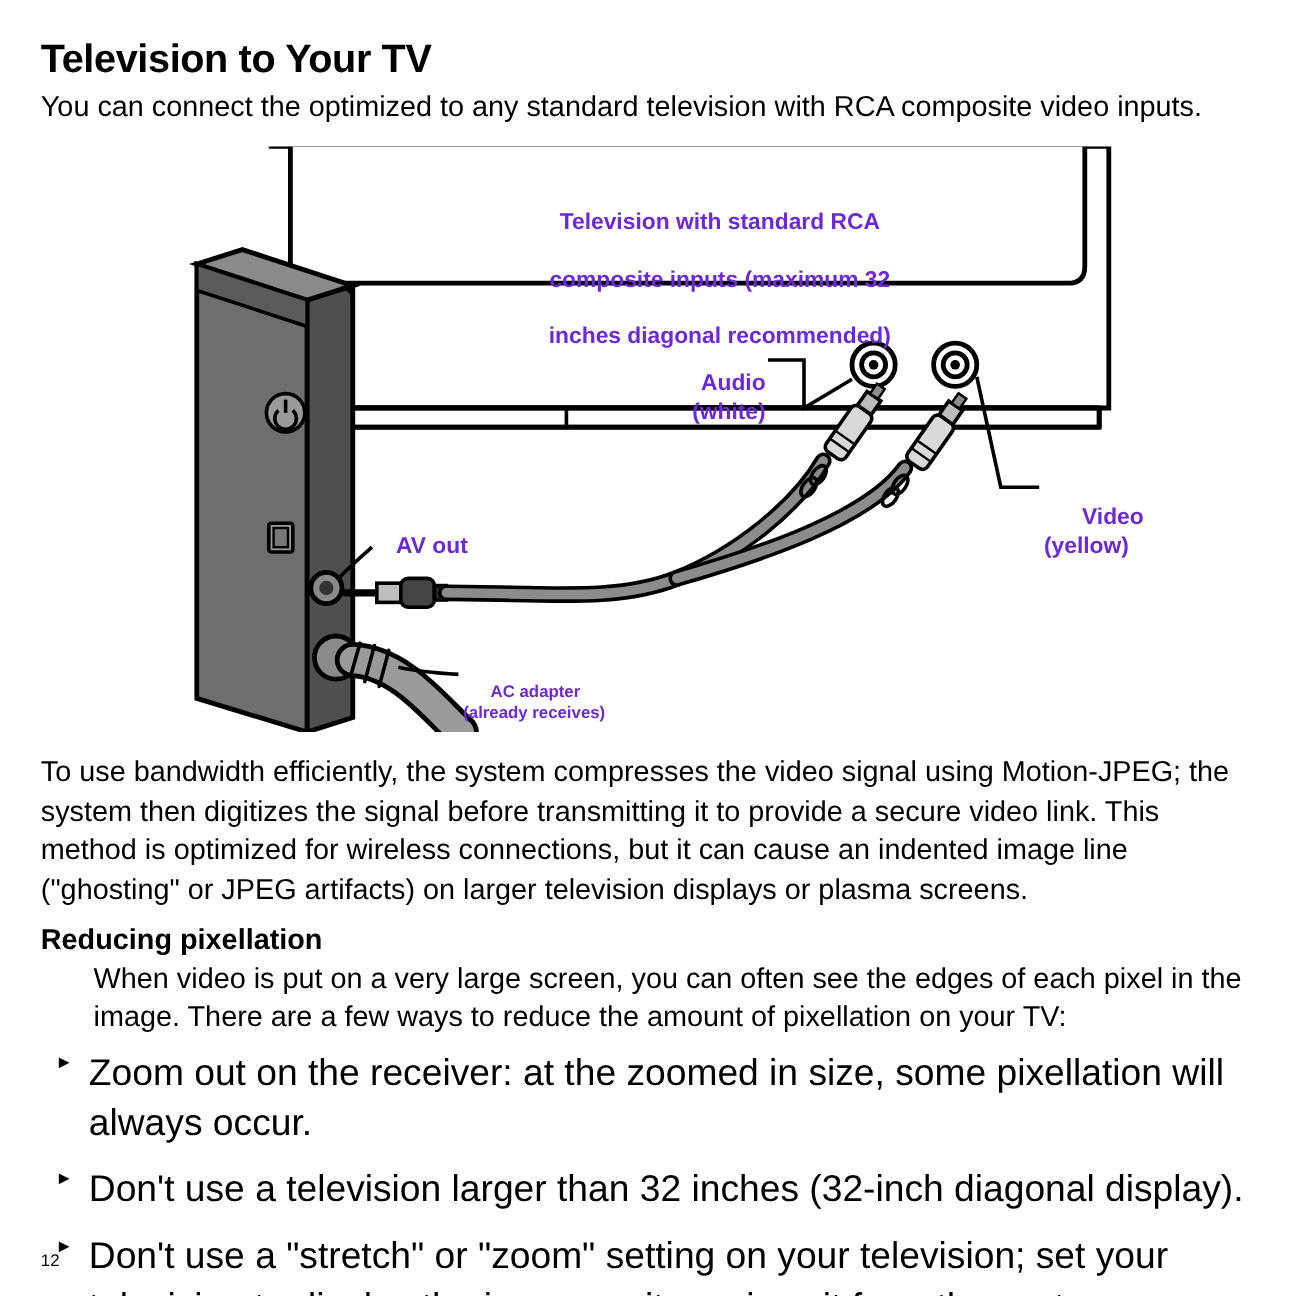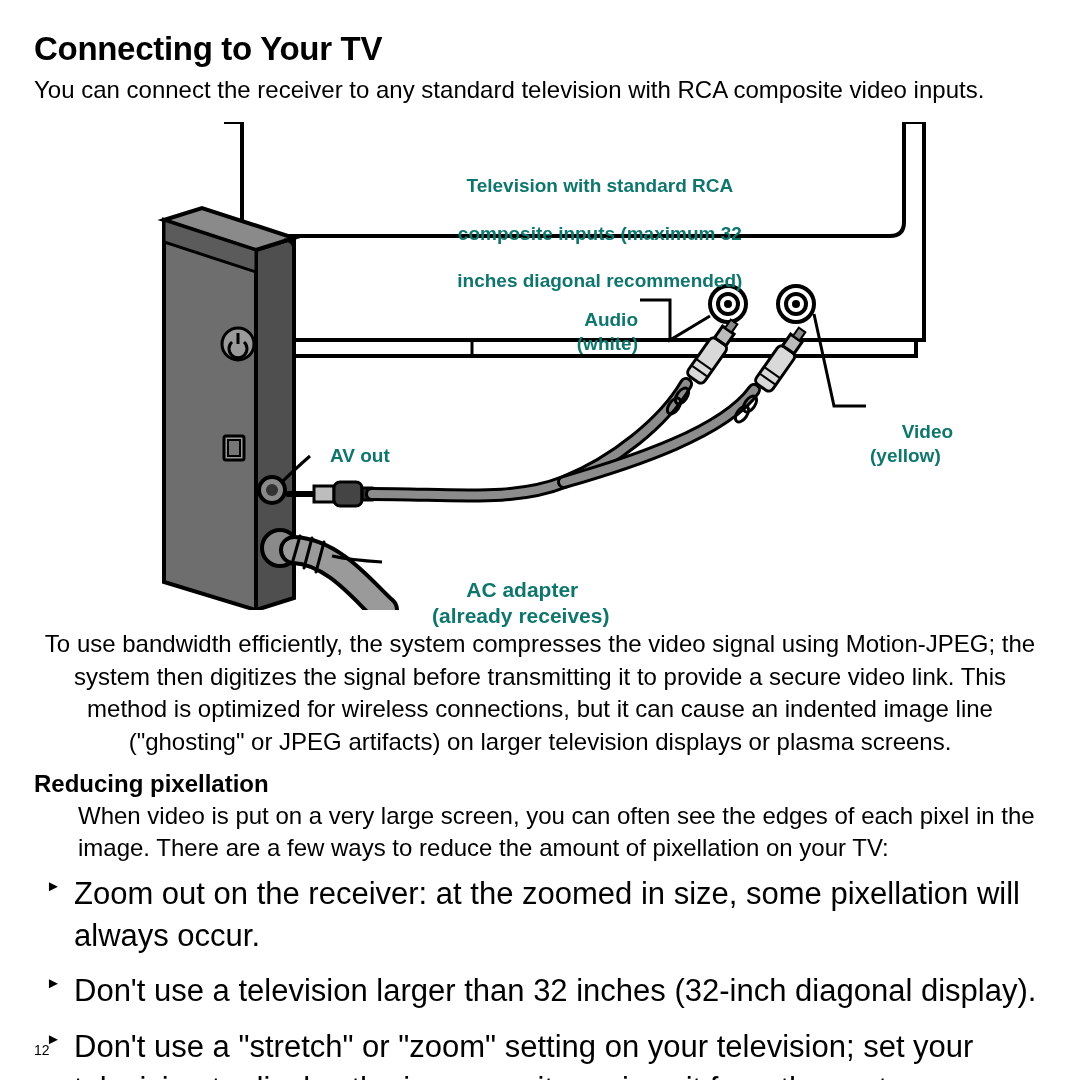--- a/index.html
+++ b/index.html
@@ -26,21 +26,20 @@
   }
   p.body {
     margin: 0 0 16px 0;
     font-size: 24px;
     line-height: 1.35;
   }
   p.body2 {
     margin: 18px 0 12px 0;
     font-size: 24px;
     line-height: 1.35;
-    text-align: center;
   }
   h2.sub {
     margin: 10px 0 2px 0;
     font-size: 24px;
     font-weight: 700;
   }
   ul.arrow {
     list-style: none;
     margin: 6px 0 0 0;
     padding: 0 0 0 8px;
@@ -70,35 +69,35 @@
     height: 488px;
     margin: 0 0 0 100px;
   }
   .figure svg { display: block; }
   .figlabel {
     position: absolute;
     font-family: Arial, "Helvetica Neue", Helvetica, sans-serif;
     font-weight: 700;
     font-size: 19px;
     line-height: 1.25;
-    color: #0f766e;
+    color: #6d28d9;
     white-space: pre;
   }
   .figlabel.center { text-align: center; }
   .figlabel.right  { text-align: right; }
-  .figlabel.small  { font-size: 21px; margin-left: 46px; }
+  .figlabel.small  { font-size: 14px; }
 </style>
 </head>
 <body>
 
 <div class="page">
 
-  <h1 class="section">Connecting to Your TV</h1>
-
-  <p class="body">You can connect the receiver to any standard television with RCA composite video inputs.</p>
+  <h1 class="section">Television to Your TV</h1>
+
+  <p class="body">You can connect the optimized to any standard television with RCA composite video inputs.</p>
 
   <div class="figure">
     <svg width="840" height="488" viewBox="0 0 840 488">
 
       <g stroke="#000" stroke-width="4" fill="none">
         <path d="M90 0 H 790 V 218 H 90" fill="#fff"></path>
 
         <path d="M108 0 V 100 Q108 114 122 114 H 756 Q770 114 770 100 V 0" fill="#fff"></path>
 
         <path d="M104 218 H 776"></path>

